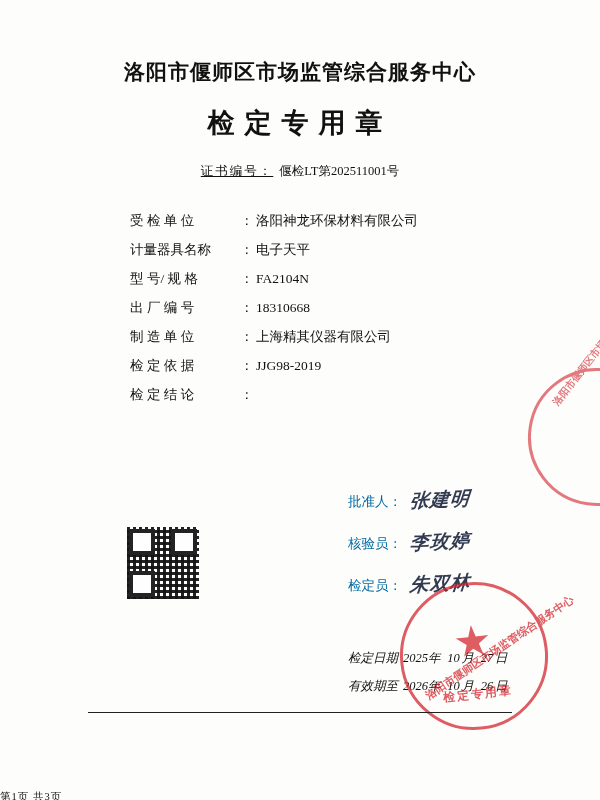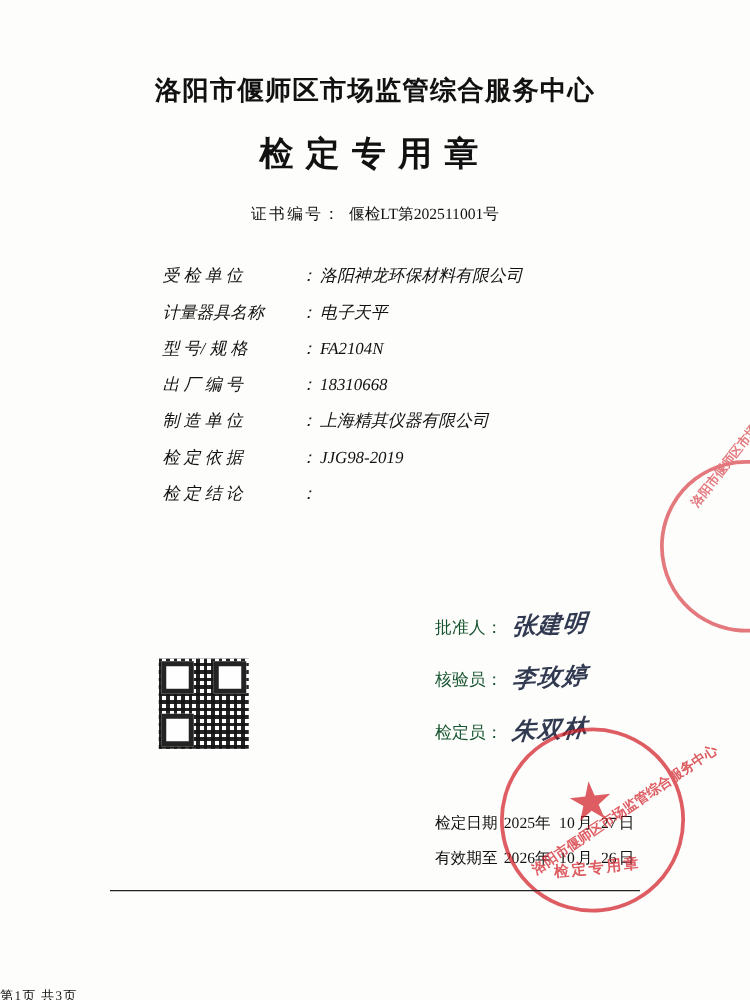--- a/index.html
+++ b/index.html
@@ -50,37 +50,37 @@
     position: absolute;
     top: 163px;
     left: 0;
     width: 600px;
     text-align: center;
     font-size: 12.5px;
     color: #111;
   }
   .cert-no-label {
     letter-spacing: 2px;
+    text-decoration: underline;
   }
   .cert-no-value {
     margin-left: 6px;
   }
 
   
   .info {
     position: absolute;
     top: 212px;
     left: 130px;
     width: 360px;
   }
   .info-row {
     display: flex;
     align-items: baseline;
     height: 29px;
-    font-style: italic;
   }
   .info-label {
     width: 110px;
     font-size: 13.5px;
     color: #111;
     display: flex;
     justify-content: space-between;
   }
   .info-colon {
     width: 10px;
@@ -133,21 +133,21 @@
     top: 487px;
     width: 230px;
   }
   .sign-row {
     display: flex;
     align-items: baseline;
     height: 42px;
   }
   .sign-label {
     font-size: 13.5px;
-    color: #14532d;
+    color: #0369a1;
     white-space: nowrap;
   }
   .sign-value {
     margin-left: 8px;
     font-size: 19px;
     color: #16203a;
     font-family: "Liberation Serif", serif;
     font-style: italic;
     font-weight: bold;
     transform: skewX(-8deg) rotate(-3deg);
@@ -156,20 +156,21 @@
   }
 
   
   .date-block {
     position: absolute;
     left: 348px;
     top: 650px;
     width: 240px;
     font-size: 12.5px;
     color: #111;
+    font-style: italic;
   }
   .date-row {
     display: flex;
     align-items: baseline;
     height: 28px;
     white-space: nowrap;
   }
   .date-label { white-space: nowrap; }
   .date-seg { margin-left: 5px; }
   .date-num {

